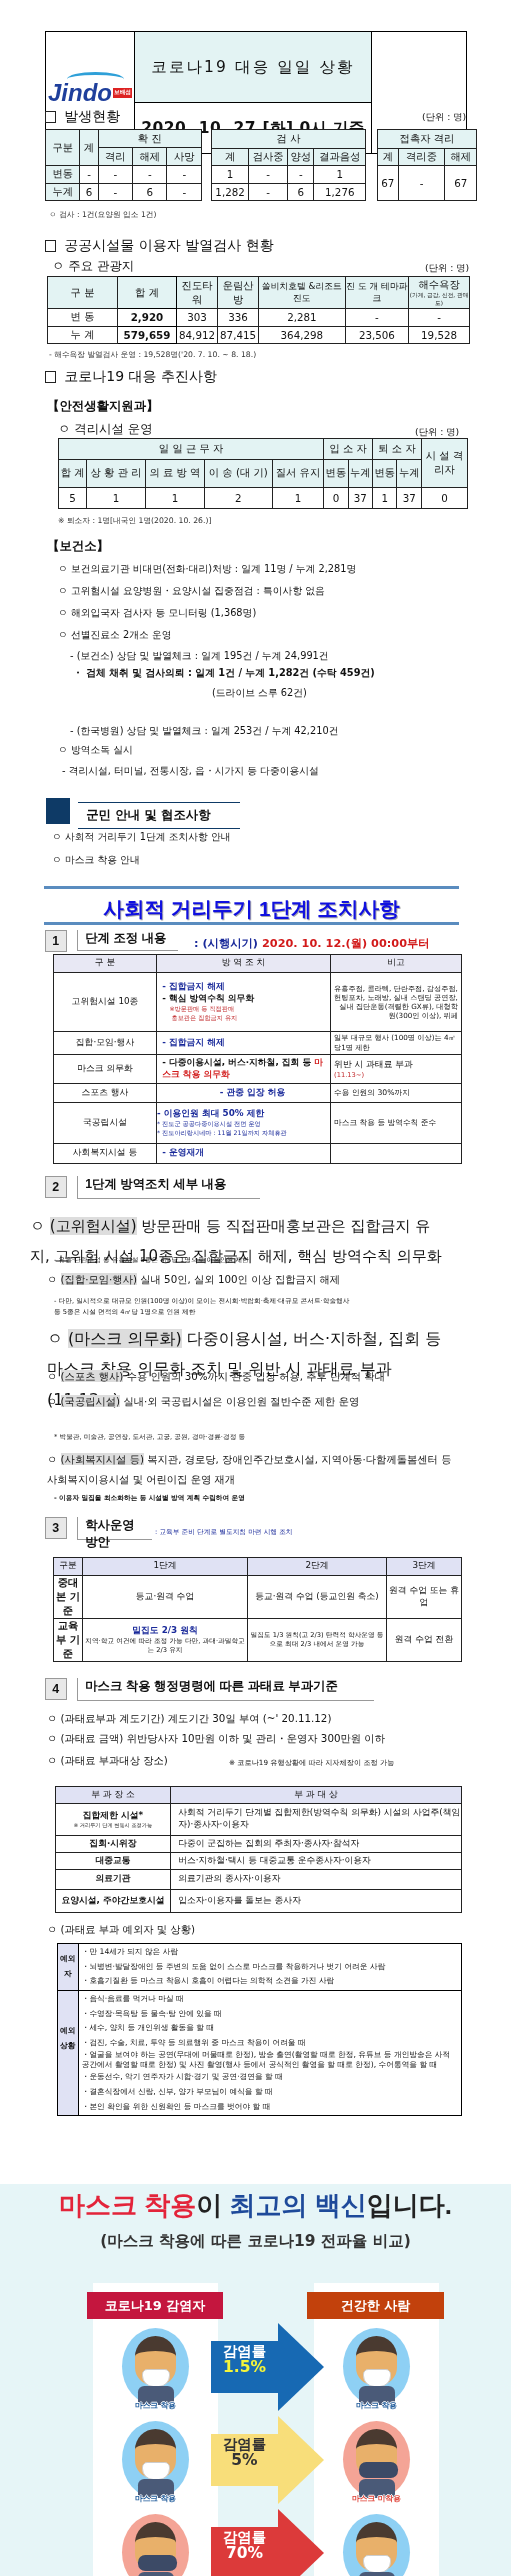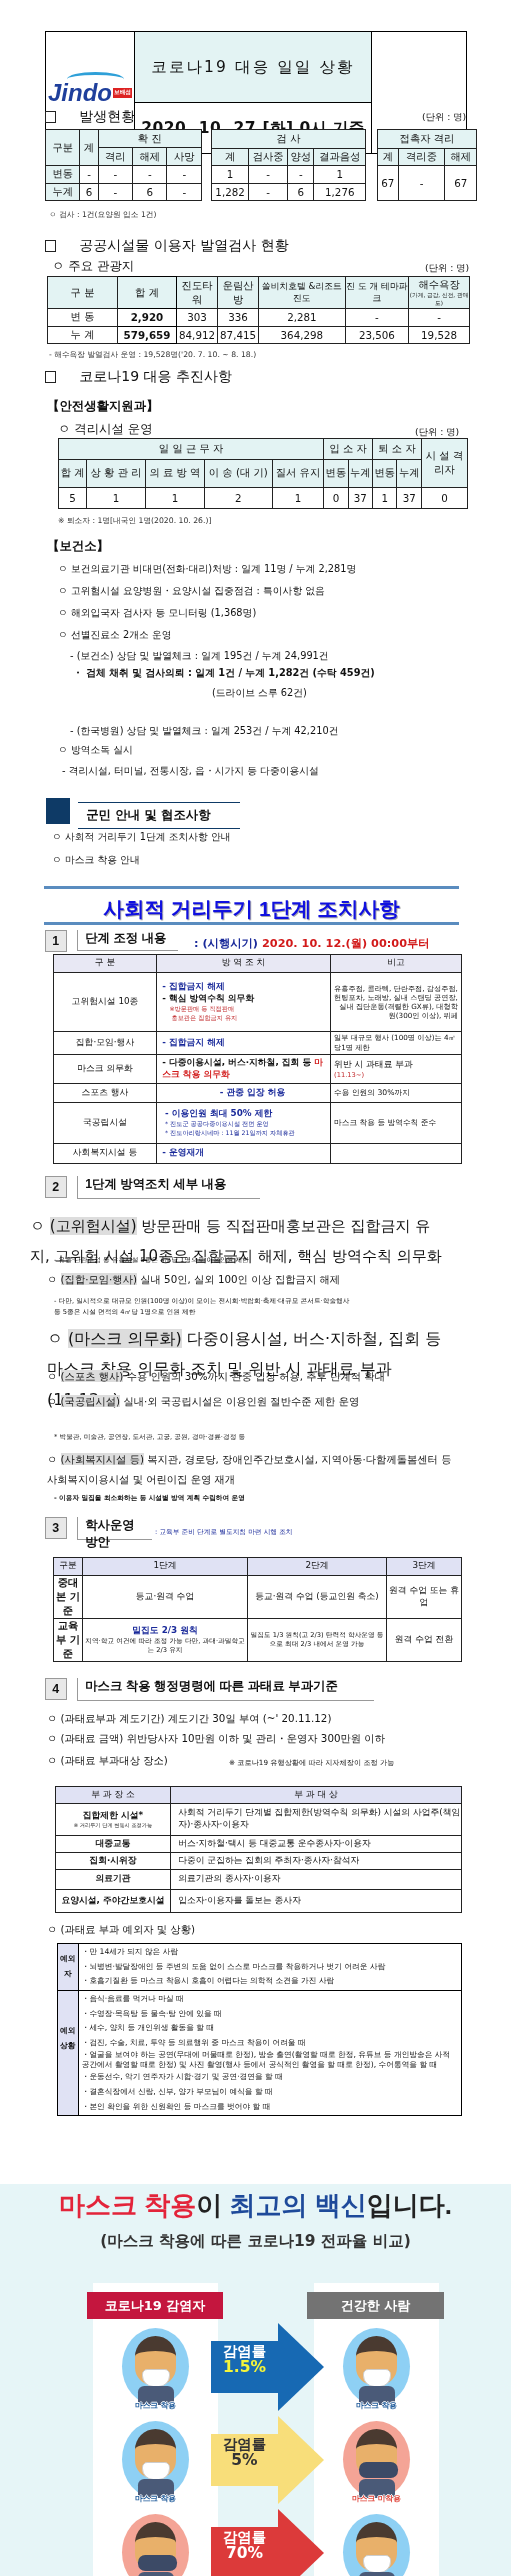--- a/index.html
+++ b/index.html
@@ -11,21 +11,21 @@
 .hdr>div{border-right:0.5px solid #000}
 .hdr .logo{display:flex;align-items:center;justify-content:center;font-family:"Liberation Sans",sans-serif;font-style:italic;font-weight:bold;font-size:24px;color:#1f3f9c;position:relative}
 .hdr .logo .wave{position:absolute;left:20.6px;top:40px;width:57px;height:14.4px;border-top:3.6px solid #2fa0d8;border-radius:50% 50% 0 0}
 .hdr .logo .tag{font-size:5.7px;background:#d22;color:#fff;padding:1px 1px;margin-left:1px;font-style:normal}
 .hdr .mid{display:grid;grid-template-rows:71px 1fr}
 .hdr .mid .t1{background:#e3f3f3;border-bottom:0.5px solid #000;display:flex;align-items:center;justify-content:center;font-size:15.5px;letter-spacing:2.1px}
 .hdr .mid .t2{display:flex;align-items:center;justify-content:center;font-size:15.5px;font-weight:bold;letter-spacing:0.5px}
 .hdr .right{border-right:none!important;display:flex;flex-direction:column;align-items:center;justify-content:center;gap:7.2px}
 .hdr .right .o1{font-size:13.4px;font-weight:bold;letter-spacing:9.3px}
 .hdr .right .o2{font-size:10.3px}
-.sect{font-size:14px;display:flex;align-items:center;gap:23px}
+.sect{font-size:14px;display:flex;align-items:center;gap:8px}
 .sect .box{width:11.3px;height:12.4px;border:1px solid #222;display:inline-block}
 .unit{font-size:9.3px}
 .tb td{border:0.5px solid #222;font-size:10.3px;height:17.5px}
 .tb .h{background:#e3f3f3}
 .note{font-size:7.7px;color:#333}
 .p{font-size:9.8px;line-height:1.3}
 .lbl{font-size:12.4px}
 .dept{font-size:12.4px;font-weight:bold}
 .navy-bar{background:#0e3a66}
 .num-box{width:21.6px;height:21.6px;background:#e8e8e8;border:0.5px solid #999;display:flex;align-items:center;justify-content:center;font-weight:bold;font-size:12.4px;font-family:"Liberation Sans",sans-serif}
@@ -283,21 +283,21 @@
           <div style="color:#c0282a;font-size:6.7px">(11.13~)</div>
         </td>
       </tr>
   <tr style="height:19.6px">
         <td>스포츠 행사</td>
         <td class="blue" style="text-align:center;padding-left:18px">- 관중 입장 허용</td>
         <td style="text-align:left;padding:1px 3.1px;font-size:7.7px">수용 인원의 30%까지</td>
       </tr>
   <tr style="height:41px">
         <td>국공립시설</td>
-        <td style="text-align:left;padding-left:8px">
+        <td style="text-align:left;padding-left:0">
           <div class="blue">- 이용인원 최대 50% 제한</div>
           <div style="color:#1a2a9a;font-size:6.2px">* 진도군 공공다중이용시설 전면 운영</div>
           <div style="color:#1a2a9a;font-size:6.2px">* 진도아리랑시네마 : 11월 21일까지 자체휴관</div>
         </td>
         <td style="text-align:left;padding:1px 3.1px;font-size:7.7px">마스크 착용 등 방역수칙 준수</td>
       </tr>
   <tr style="height:19.6px">
         <td>사회복지시설 등</td>
         <td class="blue" style="text-align:left;padding-left:5.2px">- 운영재개</td>
         <td></td>
@@ -362,27 +362,27 @@
         <td style="width:115px">부 과 장 소</td>
         <td>부  과  대  상</td>
       </tr>
   <tr style="height:32px">
         <td>
           <div style="font-weight:bold">집합제한 시설*</div>
           <div style="font-size:5.2px">※ 거리두기 단계 변동시 조정가능</div>
         </td>
         <td style="text-align:left;padding-left:7.2px">사회적 거리두기 단계별 집합제한(방역수칙 의무화) 시설의 사업주(책임자)·종사자·이용자</td>
       </tr>
+  <tr style="height:17.5px">
+        <td style="font-weight:bold">집회·시위장</td>
+        <td style="text-align:left;padding-left:7.2px">다중이 군집하는 집회의 주최자·종사자·참석자</td>
+      </tr>
   <tr style="height:17px">
         <td style="font-weight:bold">대중교통</td>
         <td style="text-align:left;padding-left:7.2px">버스·지하철·택시 등 대중교통 운수종사자·이용자</td>
-      </tr>
-  <tr style="height:17.5px">
-        <td style="font-weight:bold">집회·시위장</td>
-        <td style="text-align:left;padding-left:7.2px">다중이 군집하는 집회의 주최자·종사자·참석자</td>
       </tr>
   <tr style="height:19.6px">
         <td style="font-weight:bold">의료기관</td>
         <td style="text-align:left;padding-left:7.2px">의료기관의 종사자·이용자</td>
       </tr>
   <tr style="height:23px">
         <td style="font-weight:bold">요양시설, 주야간보호시설</td>
         <td style="text-align:left;padding-left:7.2px">입소자·이용자를 돌보는 종사자</td>
       </tr>
 </tbody>
@@ -417,21 +417,21 @@
 
 <div class="abs poster">
   <div style="position:absolute;left:0;top:4.1px;width:511px;text-align:center;font-family:'Liberation Sans',sans-serif;font-weight:bold;font-size:26px">
     <span style="color:#e3243a">마스크 착용</span><span style="color:#222">이 </span><span style="color:#1e4a9a">최고의 백신</span><span style="color:#222">입니다.</span>
   </div>
   <div style="position:absolute;left:0;top:47px;width:511px;text-align:center;font-size:15.5px;color:#333;font-weight:bold">(마스크 착용에 따른 코로나19 전파율 비교)</div>
 
   <div class="card" style="left:93px;top:99px;width:125px;height:464px"></div>
   <div class="card" style="left:314px;top:99px;width:125px;height:464px"></div>
   <div class="label-box" style="left:87px;top:108px;width:136px;height:27px;background:#c4163e">코로나19 감염자</div>
-  <div class="label-box" style="left:307px;top:108px;width:137px;height:27px;background:#737373">건강한 사람</div>
+  <div class="label-box" style="left:307px;top:108px;width:137px;height:27px;background:#c2410c">건강한 사람</div>
 
   <div id="poster-rows">
       <div class="face" style="left: 122px; top: 144px; background: rgb(142, 208, 244);">
         <div class="head"></div>
         <div class="mask"></div>
         <div class="body"></div>
         <div class="cap" style="color:#1e5a9a">마스크 착용</div>
       </div>
       <div class="face" style="left: 343px; top: 144px; background: rgb(142, 208, 244);">
         <div class="head"></div>

